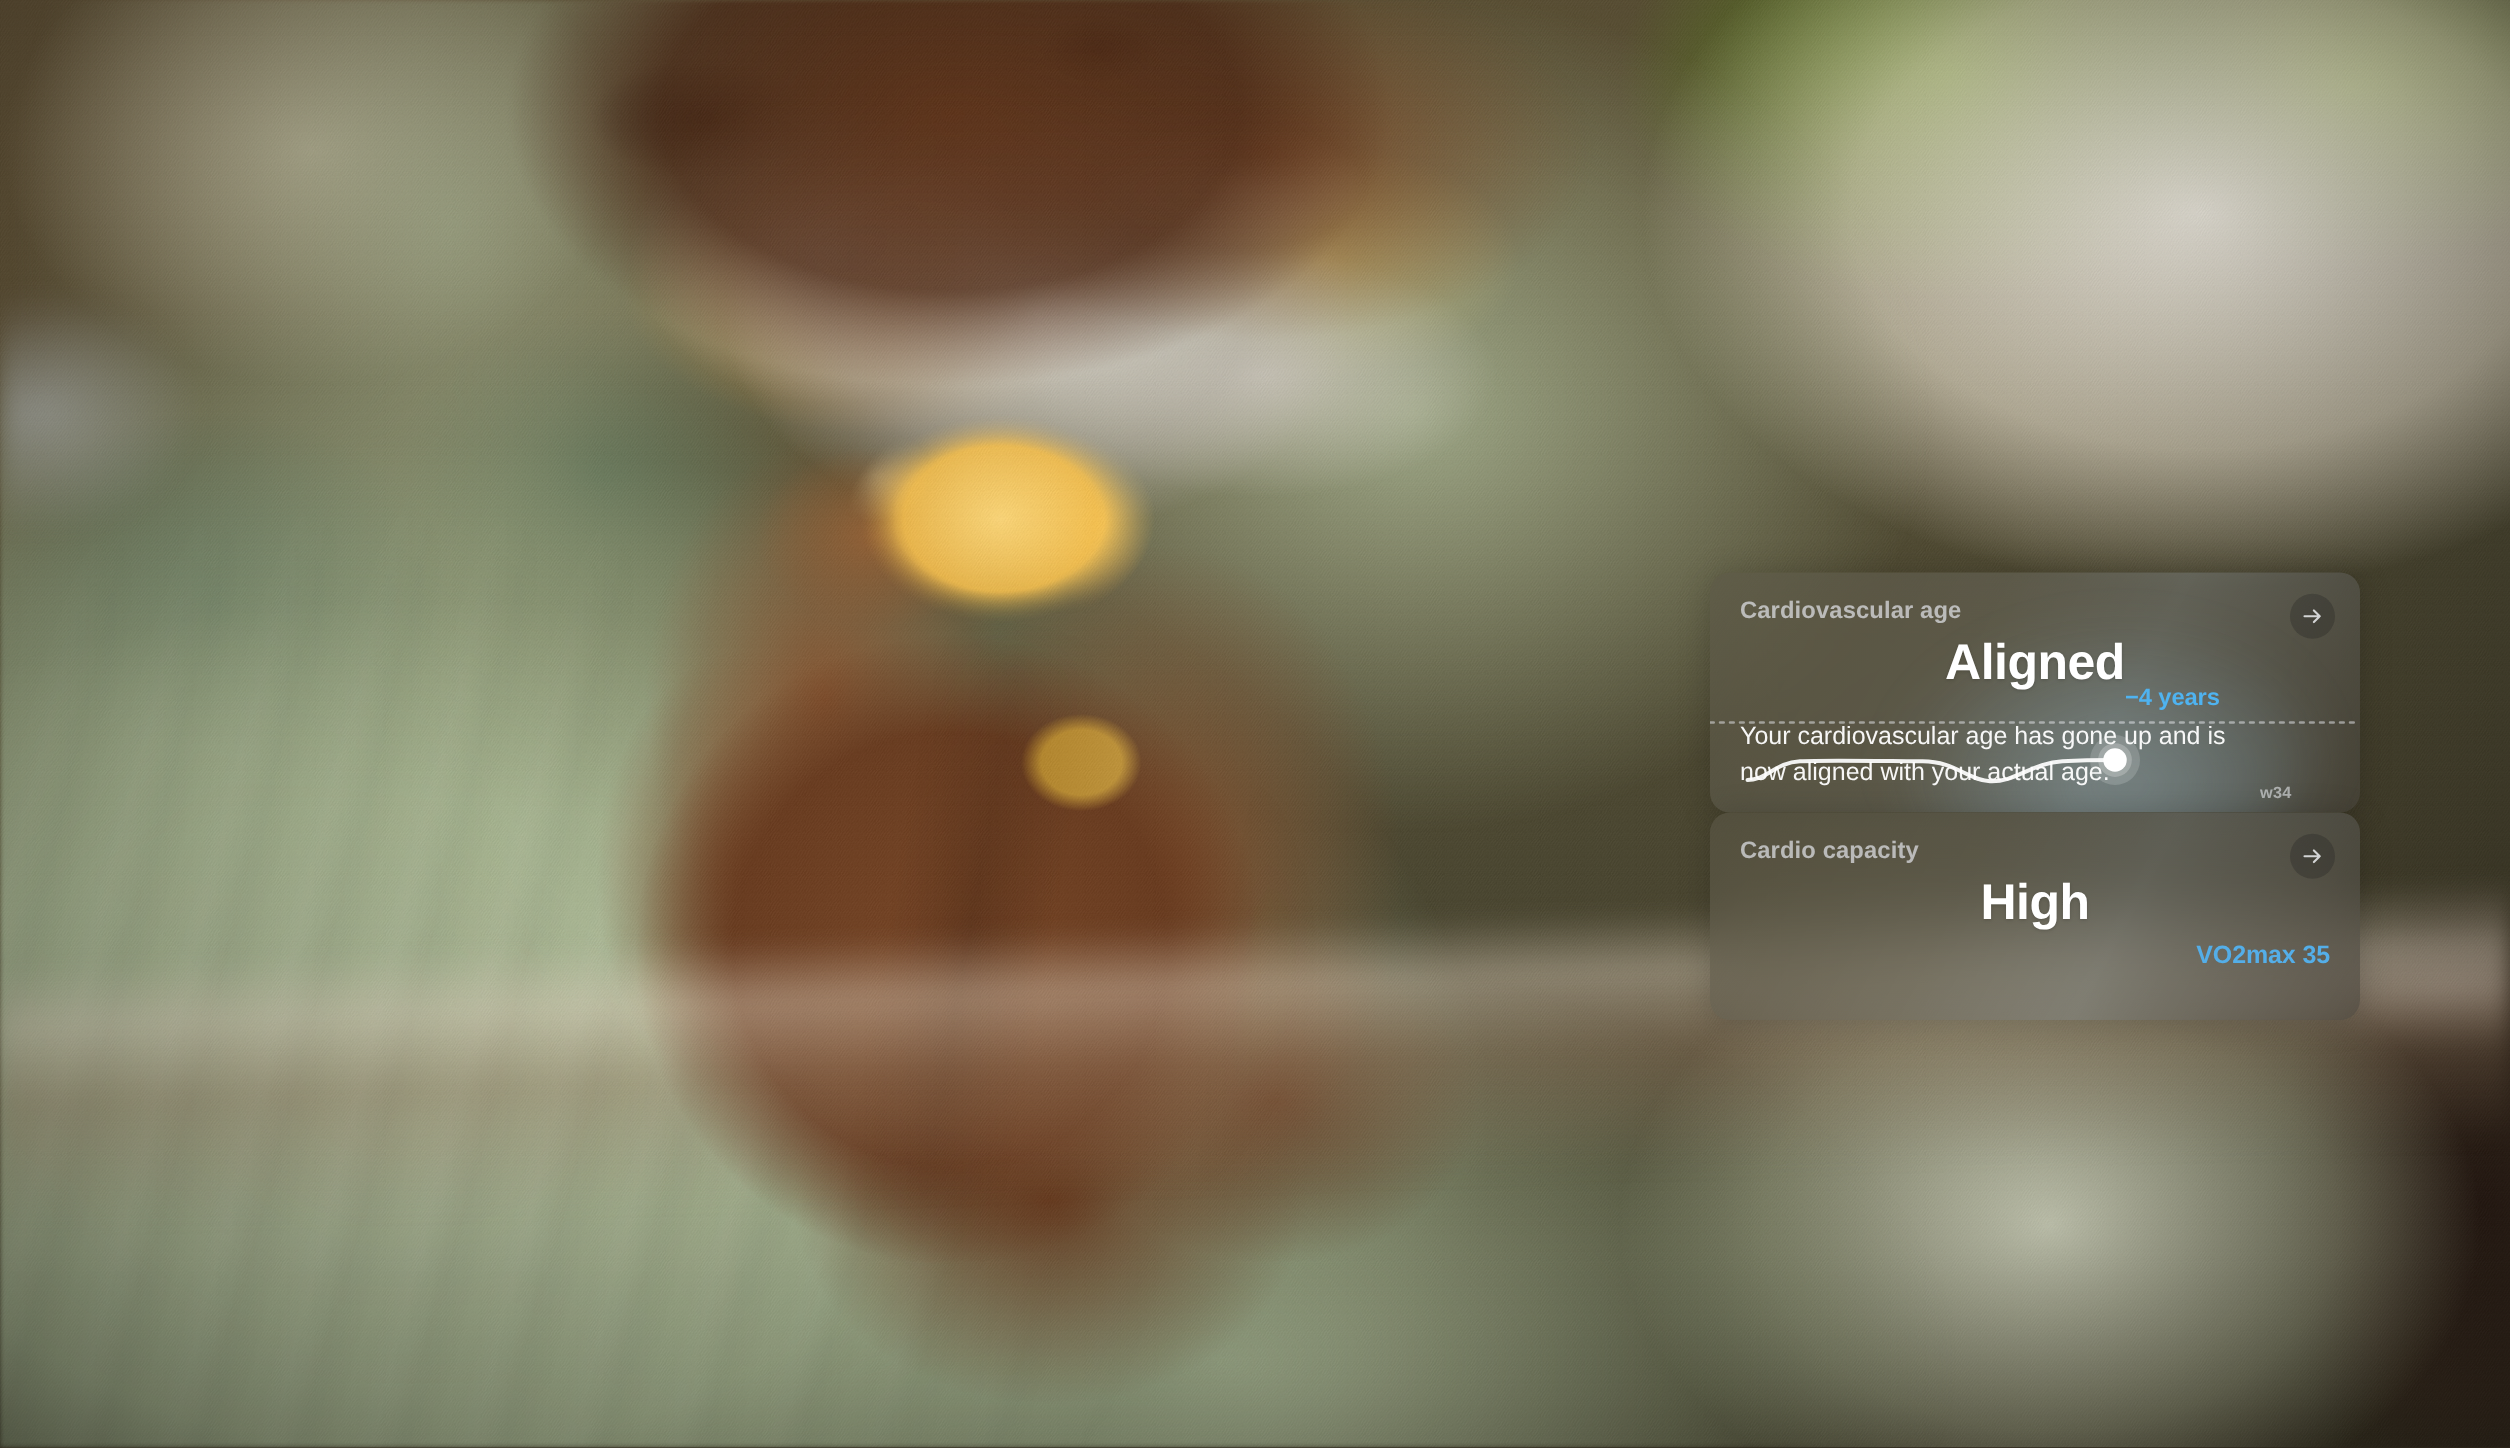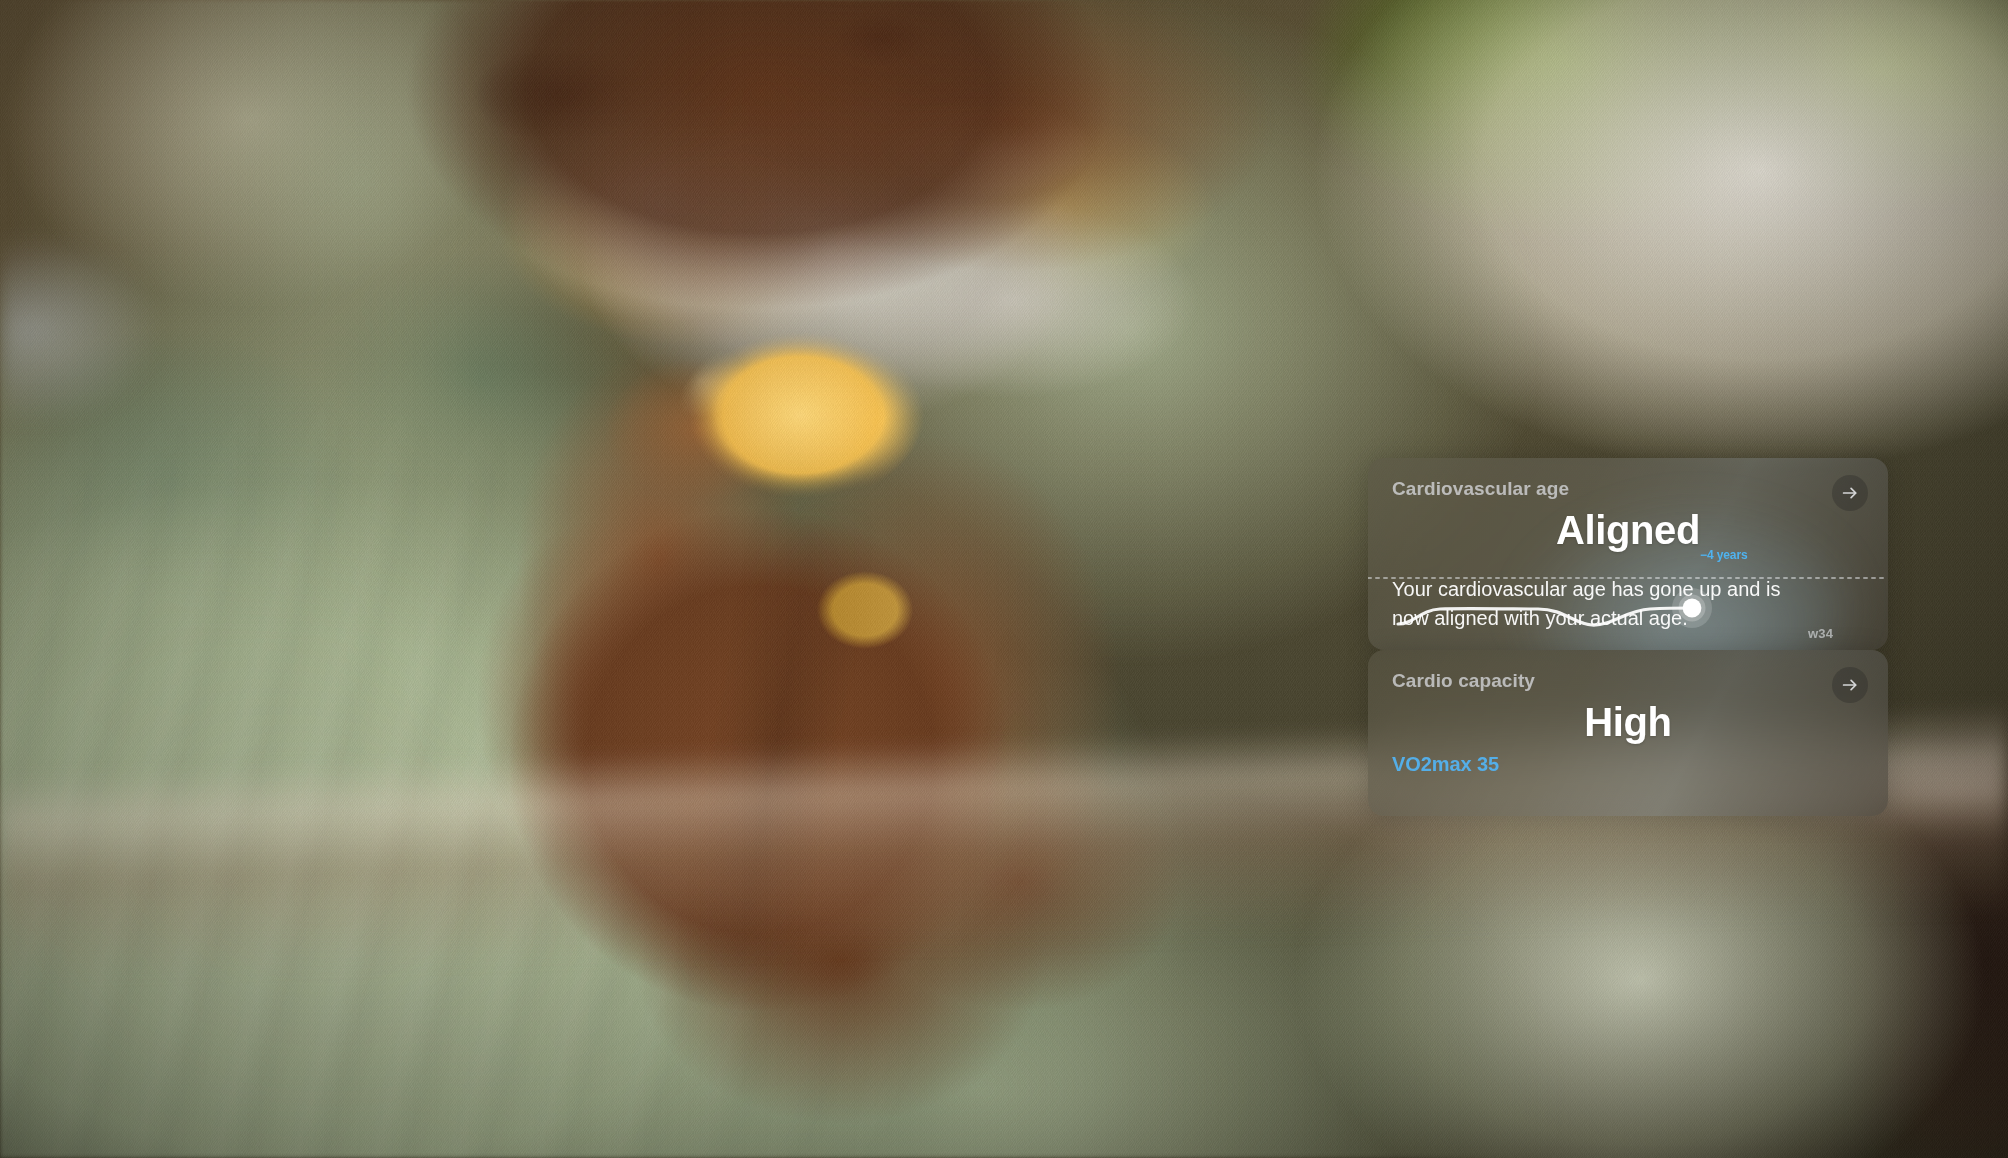--- a/index.html
+++ b/index.html
@@ -169,20 +169,21 @@
     line-height:1.42;
     margin-top:22px;
     color:rgba(255,255,255,0.95);
     max-width:420px;
   }
   .card-sub {
     font-size:20px;
     font-weight:700;
     margin-top:8px;
     letter-spacing:-0.1px;
+    text-align:right;
   }
 
   .arrow-btn {
     position:absolute;
     top:17px; right:20px;
     width:36px; height:36px;
     border-radius:50%;
     background:rgba(32,32,32,0.30);
     display:flex; align-items:center; justify-content:center;
     z-index:6;
@@ -202,21 +203,21 @@
     pointer-events:none;
   }
 
   
   .chart { position:absolute; left:0; top:84px; width:520px; height:130px; z-index:4; }
   .chart svg { display:block; }
 
   .chart-annot {
     position:absolute;
     left:332px; top:6px;
-    font-size:12px;
+    font-size:19px;
     font-weight:700;
     letter-spacing:-0.1px;
     z-index:5;
   }
   .axis-label {
     position:absolute;
     left:440px; top:84px;
     font-size:13px;
     font-weight:600;
     color:rgba(228,230,234,0.62);

